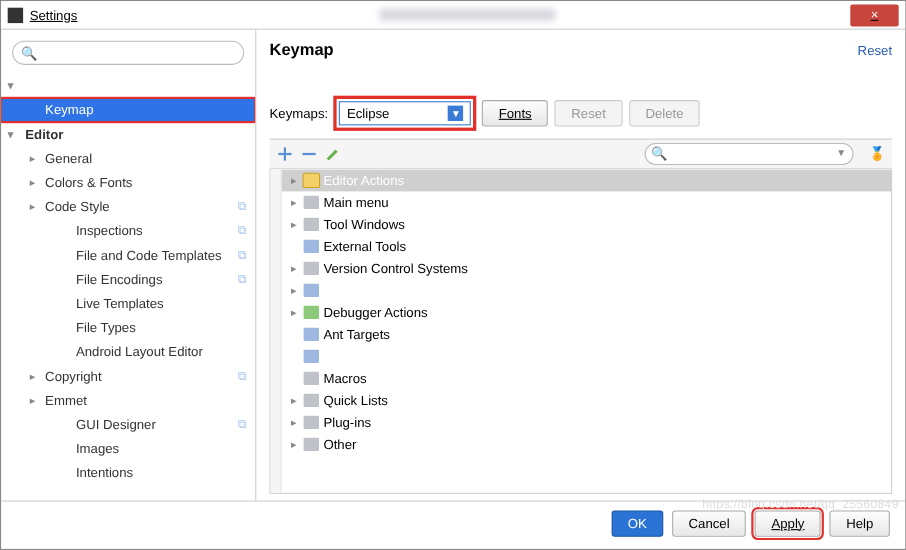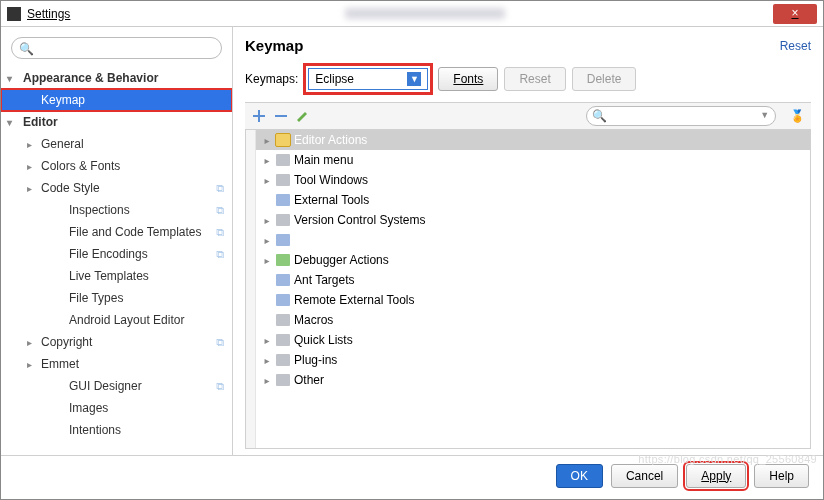--- a/index.html
+++ b/index.html
@@ -21,21 +21,21 @@
   .tree-row.level2 { padding-left: 68px; }
   .tree-row .arrow { position:absolute; left:6px; color:#888; font-size:10px;}
   .tree-row.level1 .arrow { left:26px; }
   .tree-row.selected { background: #2e74e6; color: #fff; }
   .tree-row .copy-icon { position:absolute; right:8px; color:#aac7ea; font-size:11px;}
   .highlight-red { outline: 2px solid #e2302d; outline-offset: -1px; }
   .mainpane { flex: 1; display:flex; flex-direction:column; padding: 10px 12px 0 12px; position:relative;}
   .main-head { display:flex; align-items:center; margin-bottom:10px;}
   .main-title { font-size: 15px; font-weight: bold; flex:1; }
   .reset-link { color: #2a5db0; cursor: default; }
-  .keymap-row { display:flex; align-items:center; gap:6px; margin-bottom:8px; }
+  .keymap-row { display:flex; align-items:center; gap:6px; margin-bottom:8px;margin-top:24px; }
   .keymap-row label {}
   .keymap-select-wrap { border:2px solid #e2302d; padding:2px; display:inline-block;}
   .keymap-select { width: 120px; height: 22px; border:1px solid #3a7bd5; background:#fff; display:flex; align-items:center; padding:0 6px; justify-content:space-between;}
   .keymap-select .dd { width:14px; height:14px; background:#3a7bd5; display:flex; align-items:center; justify-content:center; color:#fff; font-size:9px;}
   .btn { height: 24px; padding: 0 14px; border:1px solid #aaa; background:linear-gradient(#fdfdfd,#e7e7e7); border-radius:3px; cursor:default; display:inline-flex; align-items:center;}
   .btn.disabled { color:#999; border-color:#ccc; background:#f4f4f4;}
   .toolbar { height: 28px; border-top:1px solid #d0d0d0; border-bottom:1px solid #d0d0d0; display:flex; align-items:center; padding:0 6px; gap:6px; background:#f5f5f5;}
   .tbicon { width:16px; height:16px; }
   .toolbar .search2 { margin-left:auto; width:190px; height:20px; border:1px solid #bbb; border-radius:10px; padding-left:20px; position:relative; background:#fff;}
   .toolbar .search2 .mag{ position:absolute; left:5px; top:2px; color:#888;}
@@ -74,21 +74,20 @@
 
   <div class="sidebar">
     <div class="searchbox-wrap">
       <div class="searchbox">
         <span class="mag">🔍</span>
       </div>
     </div>
     <div class="tree" id="side-tree">
         <div class="tree-row level0">
           <span class="arrow">▾</span>
-          <span>Appearance &amp; Behavior</span>
         </div>
         <div class="tree-row level1 selected highlight-red">
           <span>Keymap</span>
         </div>
         <div class="tree-row level0">
           <span class="arrow">▾</span>
           <span>Editor</span>
         </div>
         <div class="tree-row level1">
           <span class="arrow">▸</span>
@@ -223,21 +222,20 @@
             <span class="lbl">Debugger Actions</span>
           </div>
           <div class="arow">
             <span class="arr"></span>
             <span class="fico tool"></span>
             <span class="lbl">Ant Targets</span>
           </div>
           <div class="arow">
             <span class="arr"></span>
             <span class="fico tool"></span>
-            <span class="lbl">Remote External Tools</span>
           </div>
           <div class="arow">
             <span class="arr"></span>
             <span class="fico folder"></span>
             <span class="lbl">Macros</span>
           </div>
           <div class="arow">
             <span class="arr">▸</span>
             <span class="fico folder"></span>
             <span class="lbl">Quick Lists</span>

